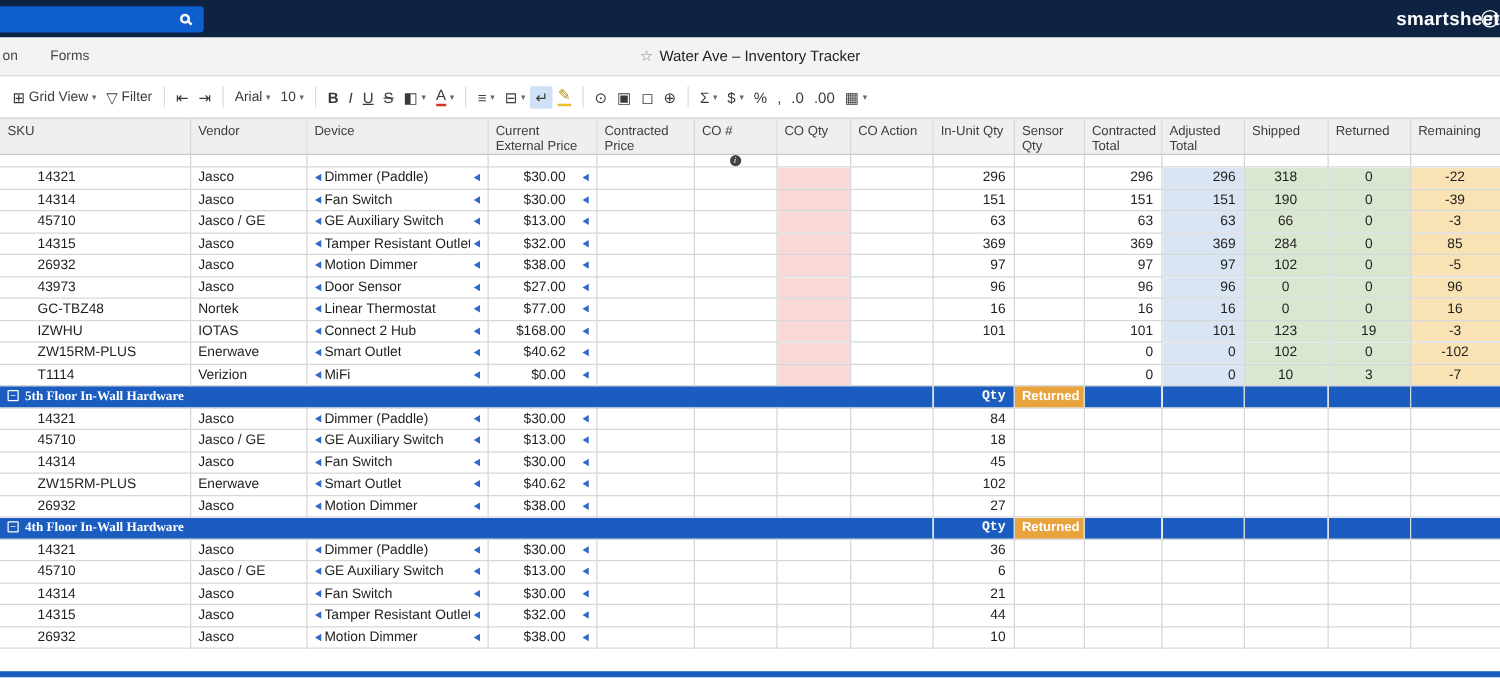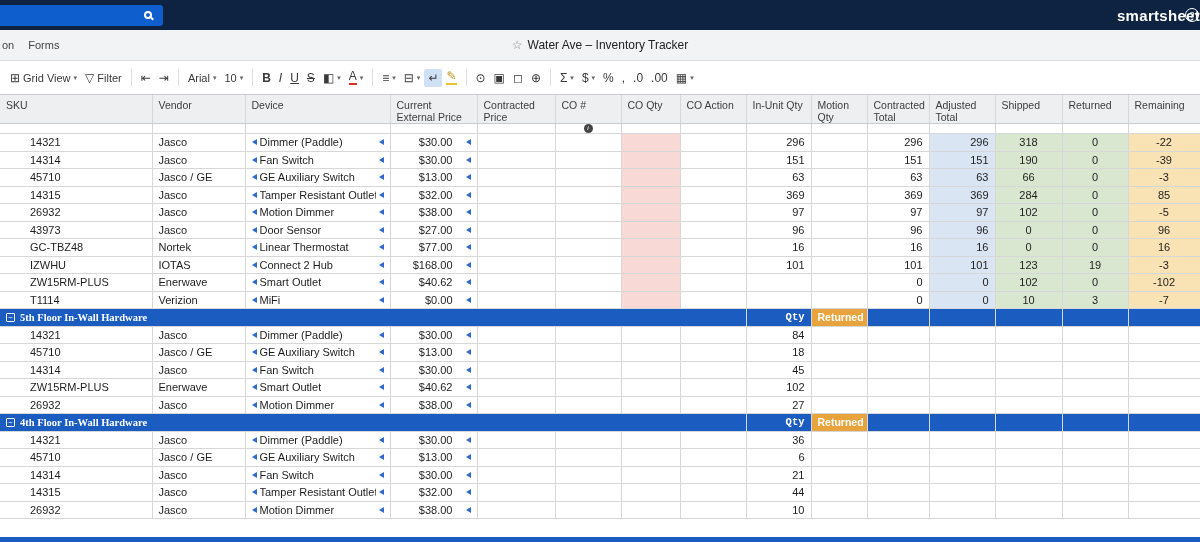--- a/index.html
+++ b/index.html
@@ -13,21 +13,21 @@
               display:flex;align-items:center;justify-content:flex-end;padding-right:11px;}
   .mag{width:8px;height:8px;border:2px solid #fff;border-radius:50%;position:relative;display:inline-block;}
   .mag::after{content:"";position:absolute;width:5px;height:2px;background:#fff;transform:rotate(45deg);right:-4px;bottom:-2px;}
   .logo{position:absolute;left:0;right:0;text-align:right;color:#fff;font-size:15px;font-weight:700;letter-spacing:.3px;pointer-events:none;}
   .help{position:absolute;right:1px;top:8px;width:14px;height:14px;border:1px solid #fff;border-radius:50%;
         color:#fff;font-size:9px;display:flex;align-items:center;justify-content:center;}
 
   
   .menubar{height:31px;background:#f2f3f4;border-bottom:1px solid #dcdee0;display:flex;align-items:center;
            position:relative;font-size:11px;color:#444;}
-  .menu-left{display:flex;gap:14px;padding-left:2px;}
+  .menu-left{display:flex;gap:26px;padding-left:2px;}
   .menu-left span{cursor:default;}
   .sheet-title{position:absolute;left:0;right:0;display:flex;justify-content:center;align-items:center;gap:5px;
                font-size:12px;color:#222;pointer-events:none;}
   .star{color:#8a8a8a;font-size:12px;}
 
   
   .toolbar{height:34px;background:#fff;border-bottom:1px solid #c9cbcf;display:flex;align-items:center;
            padding:0 6px;font-size:11px;color:#3a3a3a;}
   .tbtn{display:inline-flex;align-items:center;gap:3px;padding:3px 4px;border-radius:2px;white-space:nowrap;cursor:default;}
   .tbtn .glyph{font-size:12px;line-height:1;}
@@ -225,21 +225,21 @@
         <tr>
           <th>SKU</th>
           <th>Vendor</th>
           <th>Device</th>
           <th>Current External Price</th>
           <th>Contracted Price</th>
           <th>CO #</th>
           <th>CO Qty</th>
           <th>CO Action</th>
           <th>In-Unit Qty</th>
-          <th>Motion Qty</th>
+          <th>Sensor Qty</th>
           <th>Contracted Total</th>
           <th>Adjusted Total</th>
           <th>Shipped</th>
           <th>Returned</th>
           <th>Remaining</th>
         </tr>
       </thead>
       <tbody>
         <tr class="info-row">
           <td></td>

